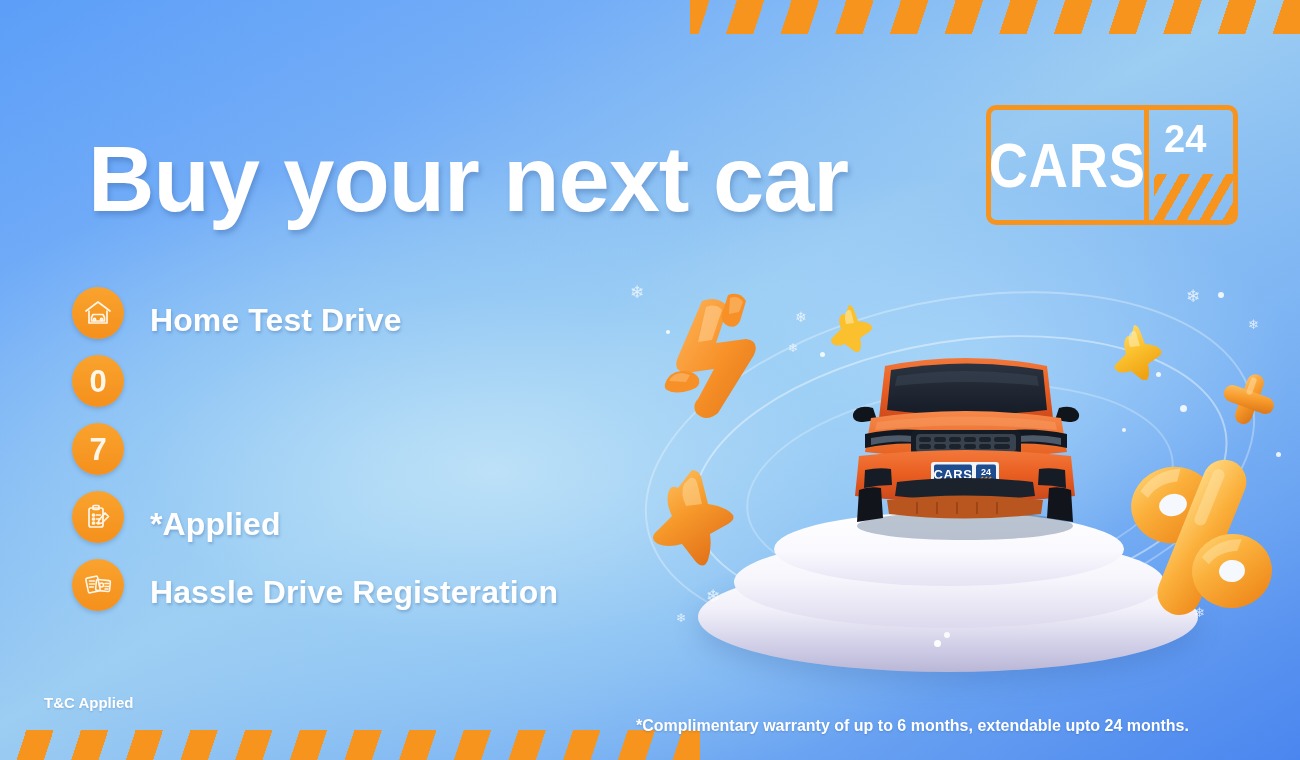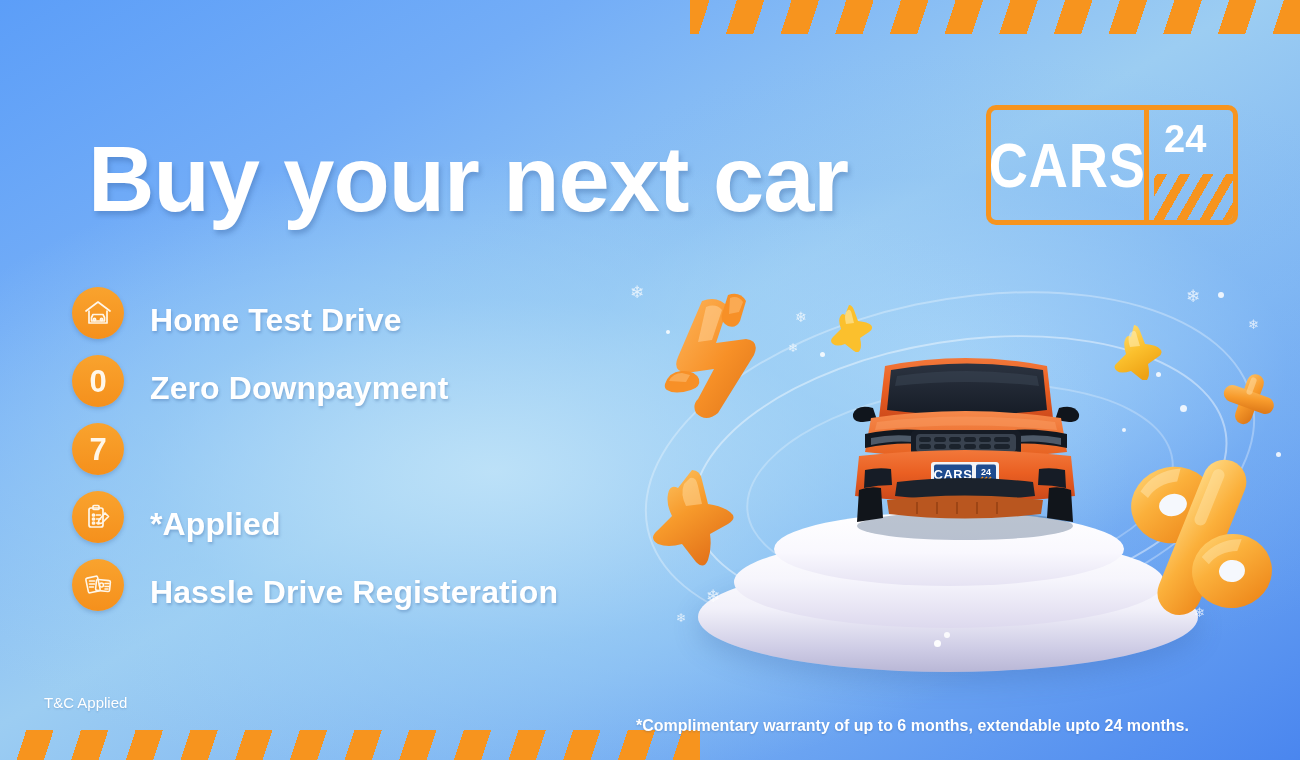--- a/index.html
+++ b/index.html
@@ -84,21 +84,21 @@
   .feature-label {
     margin-left:26px; color:#ffffff;
     font-size:32px; font-weight:bold; letter-spacing:0.1px;
     text-shadow:1px 2px 3px rgba(40,80,140,0.30);
     white-space:nowrap;
   }
 
   
   .tc {
     position:absolute; left:44px; top:694px;
-    color:#ffffff; font-size:15px; font-weight:normal;
+    color:#ffffff; font-size:15px; font-weight:bold;
     text-shadow:0 1px 2px rgba(40,80,140,0.25);
   }
   .disclaimer {
     position:absolute; left:636px; top:717px;
     color:#ffffff; font-size:16px; font-weight:bold;
     text-shadow:0 1px 2px rgba(40,80,140,0.30);
     white-space:nowrap;
   }
 
   
@@ -185,21 +185,20 @@
           <circle cx="19.5" cy="22.5" r="1.1"></circle>
         </svg>
       </div>
       <span class="feature-label">Home Test Drive</span>
     </div>
 
     <div class="feature">
       <div class="badge">
         <span class="badge-num">0</span>
       </div>
-      <span class="feature-label">Zero Downpayment</span>
     </div>
 
     <div class="feature">
       <div class="badge">
         <span class="badge-num">7</span>
       </div>
     </div>
 
     <div class="feature">
       <div class="badge">

